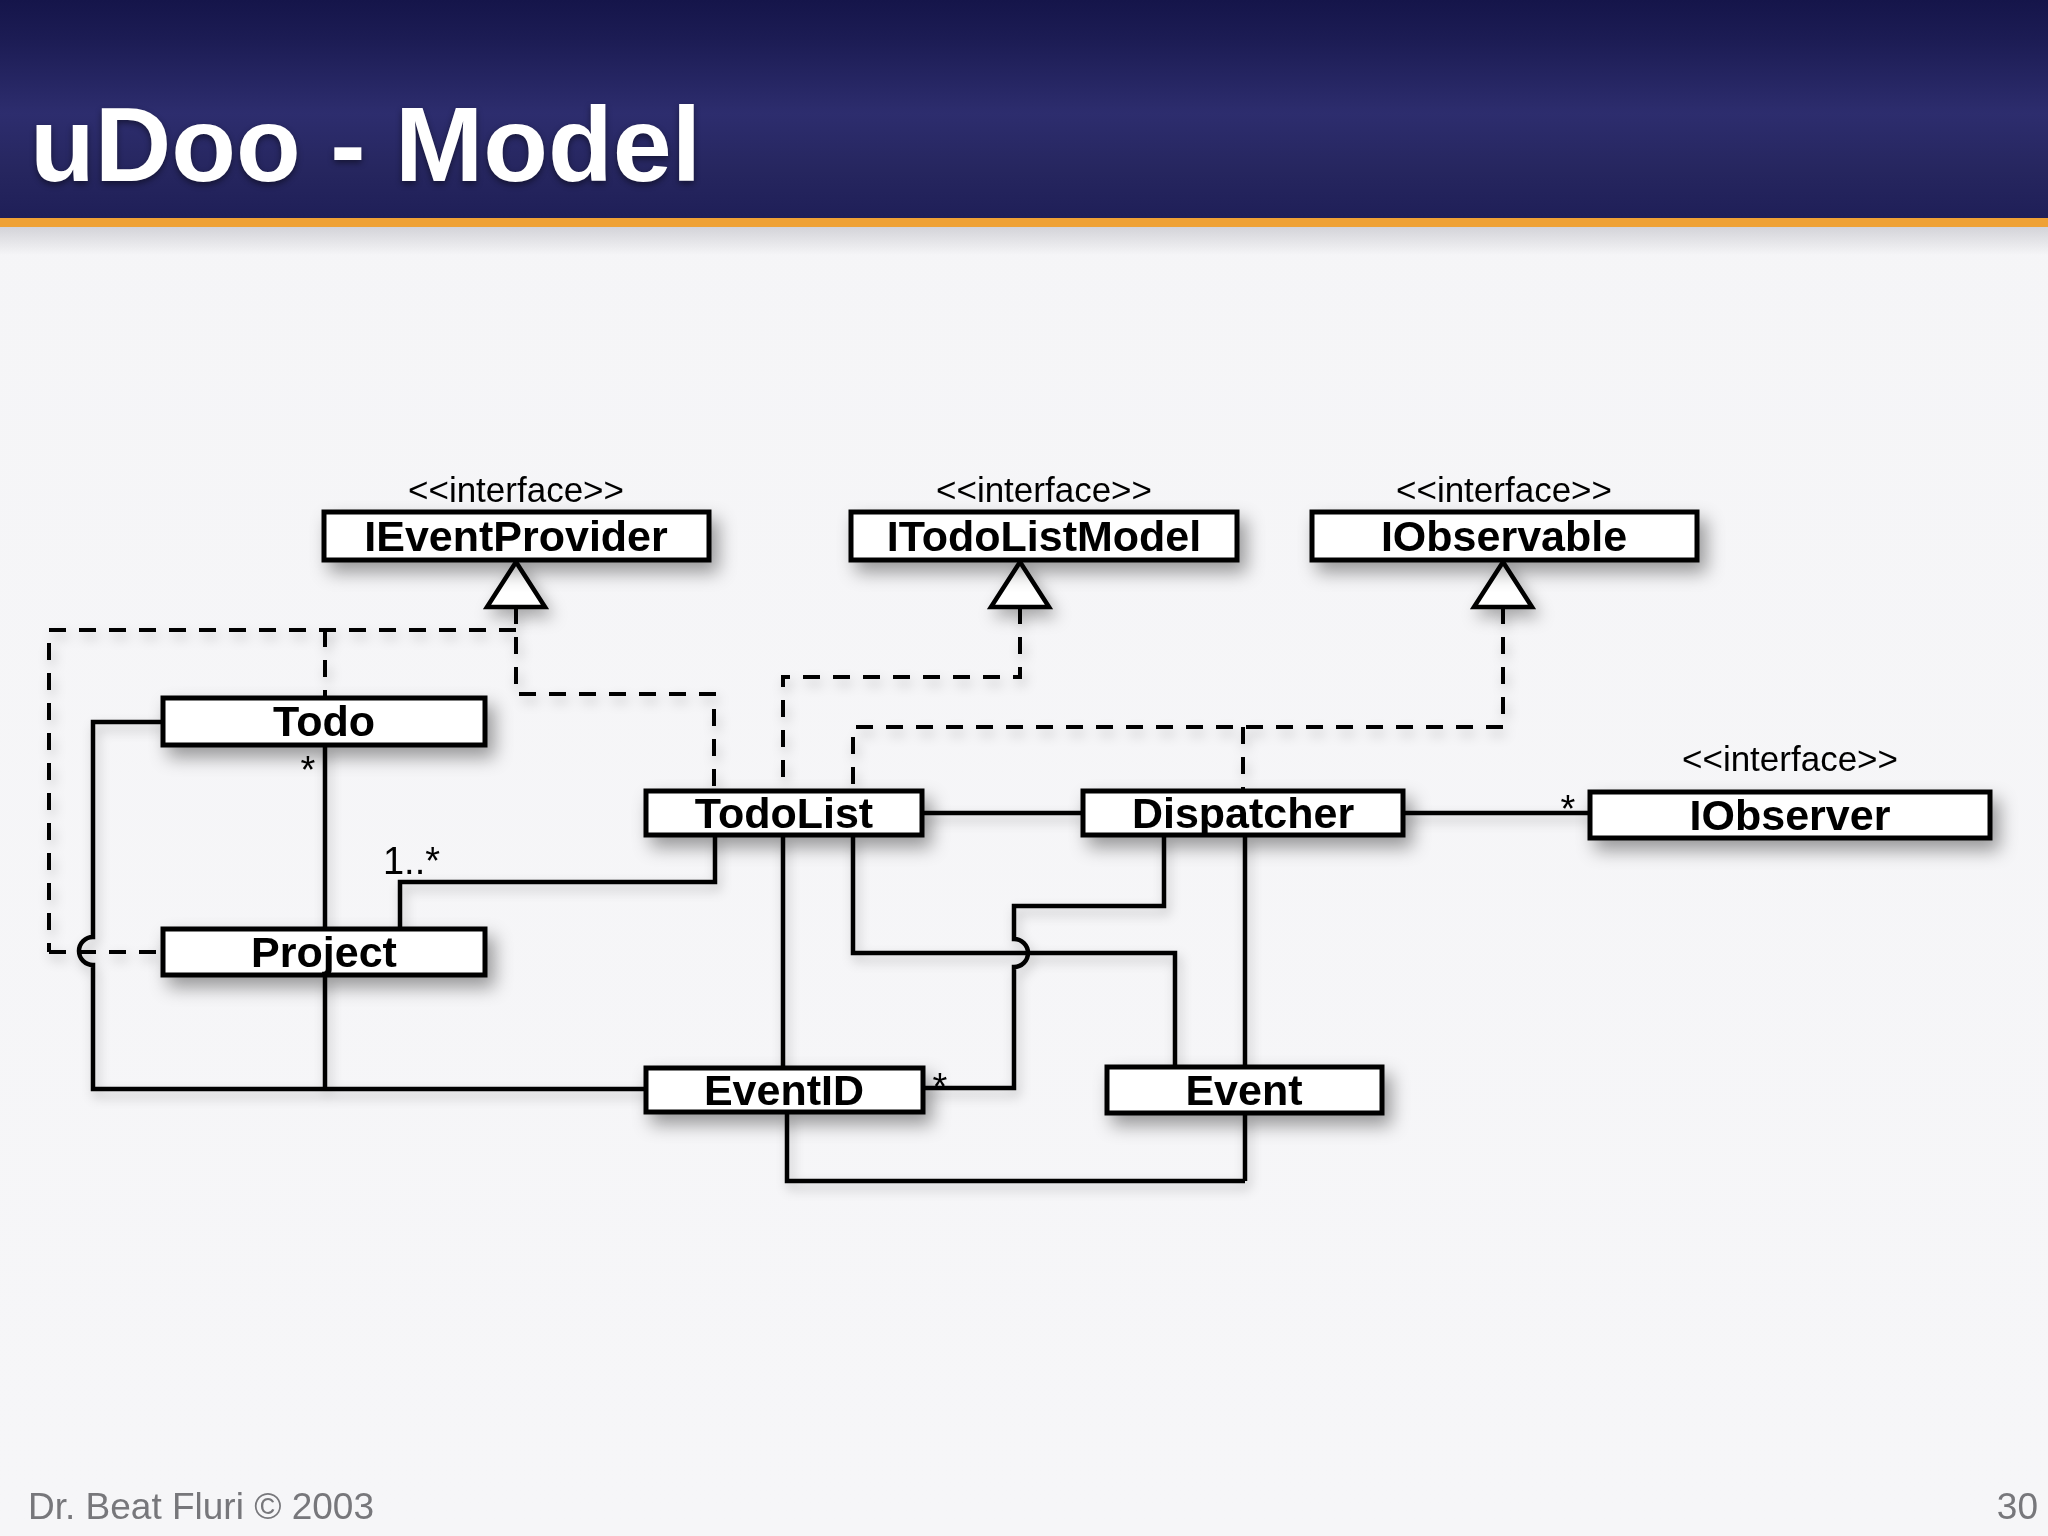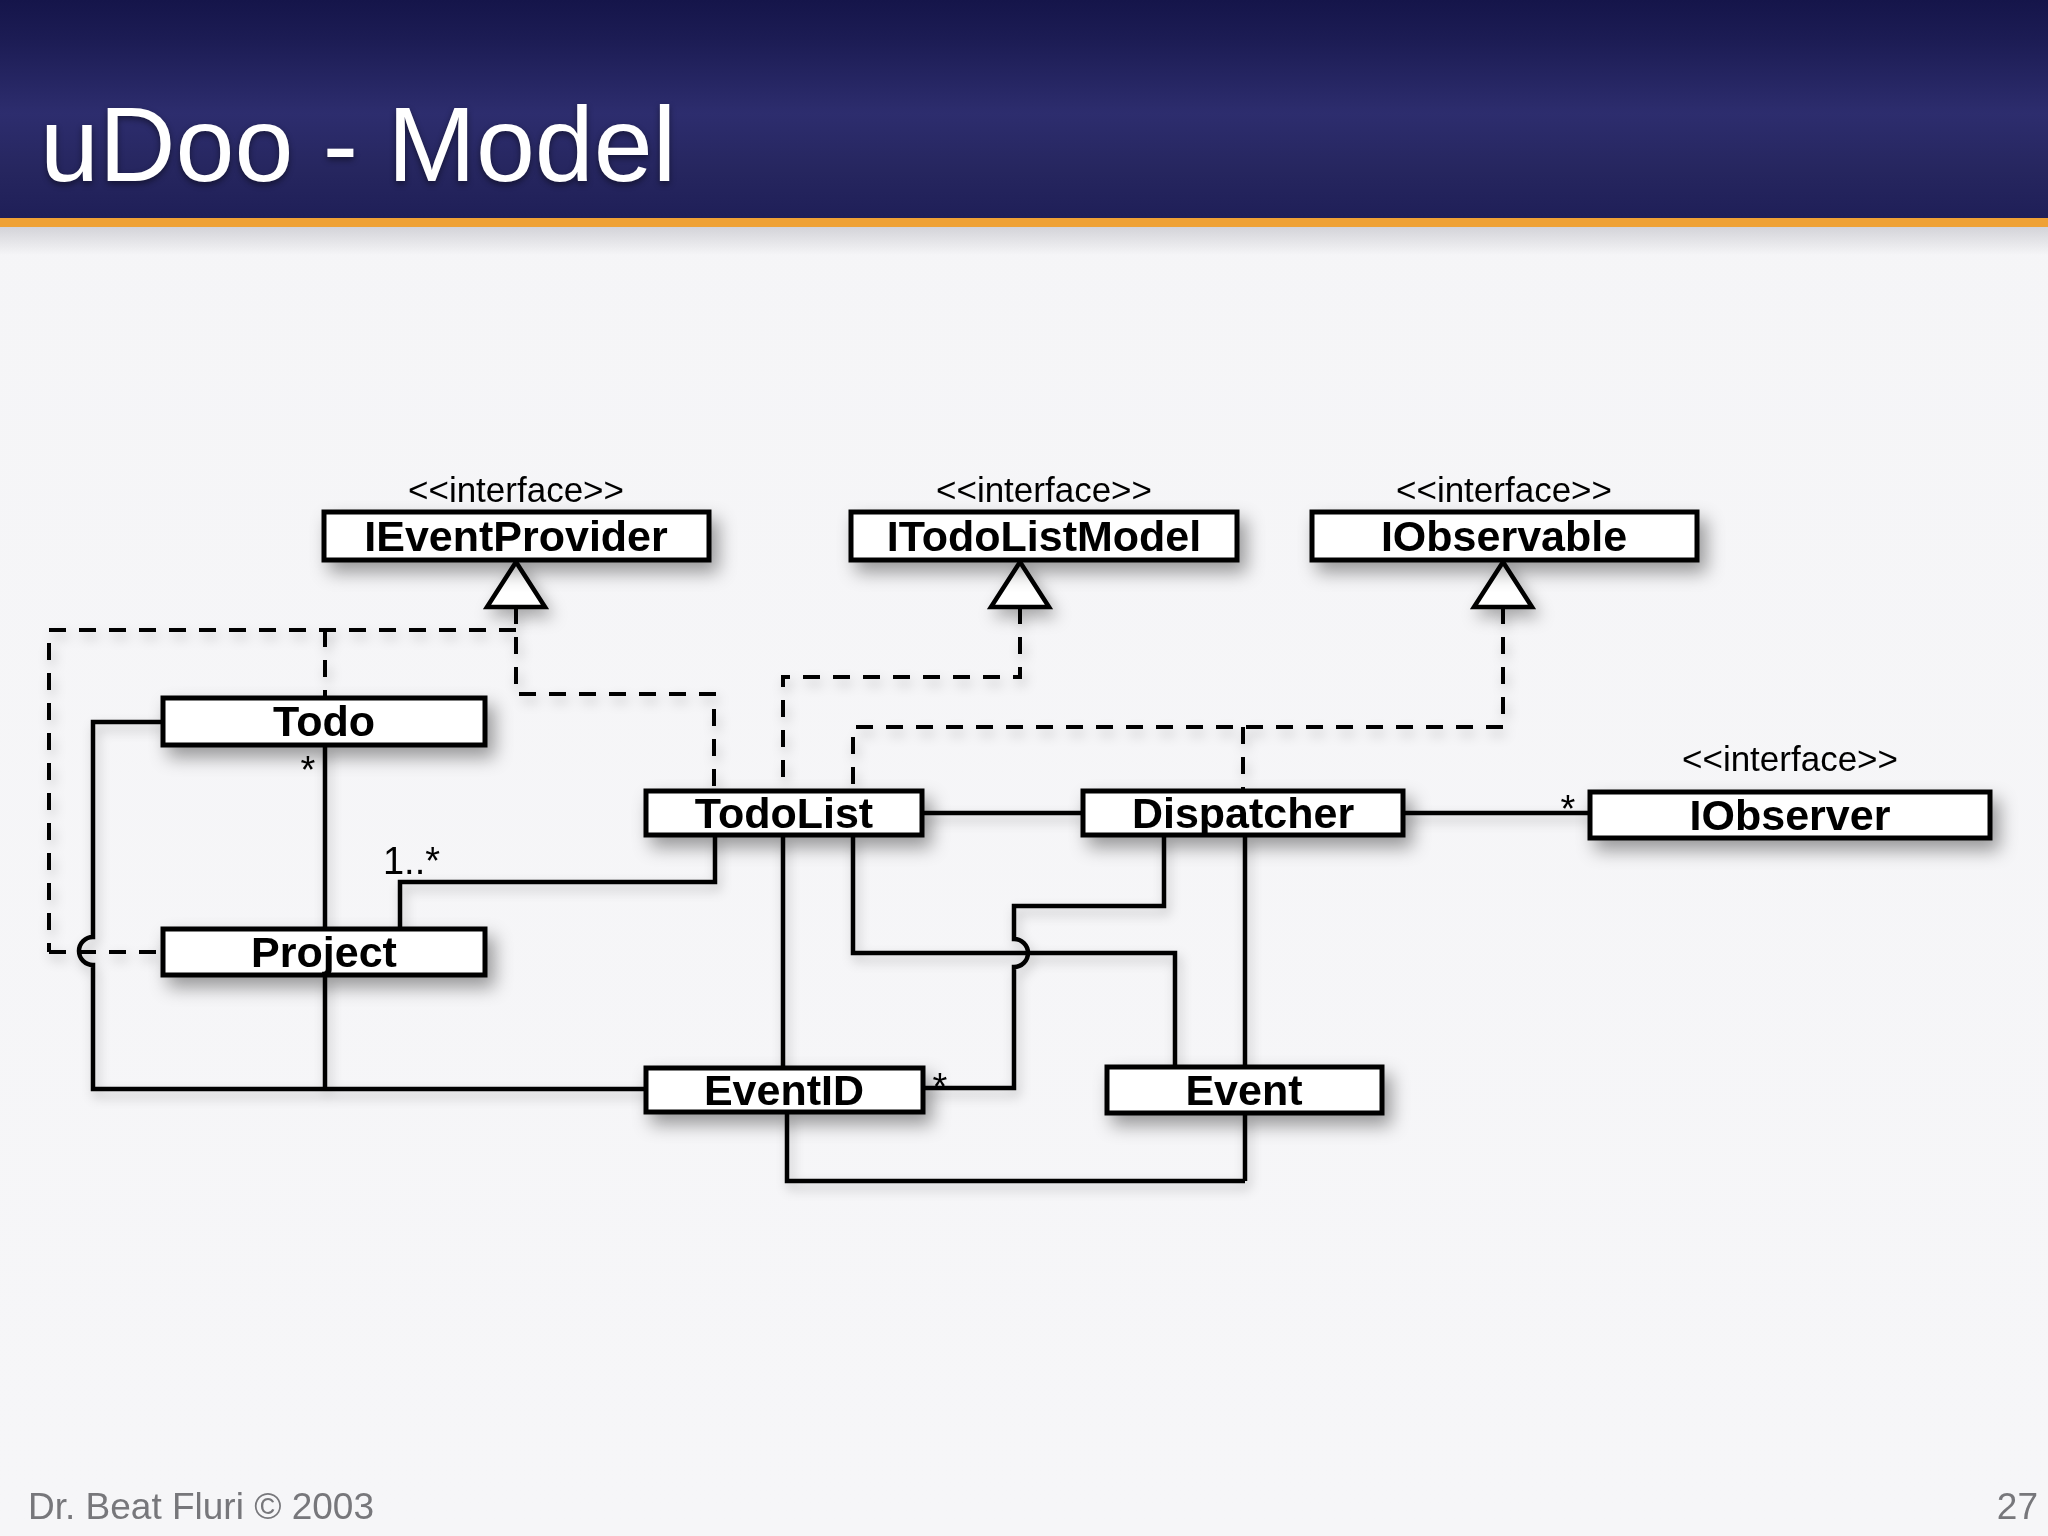--- a/index.html
+++ b/index.html
@@ -6,22 +6,22 @@
   body{
     width:2048px;height:1536px;position:relative;overflow:hidden;
     background:linear-gradient(180deg,#ececf0 0px,#f5f5f7 60px,#f6f6f8 100%);
     font-family:"Liberation Sans",sans-serif;
   }
   .header{
     position:absolute;top:0;left:0;width:2048px;height:218px;
     background:linear-gradient(180deg,#15154a 0%,#1c1c54 18%,#2d2d6e 52%,#26265f 78%,#1f1f58 100%);
   }
   .header .title{
-    position:absolute;left:40px;top:84px;
-    font-size:106px;font-weight:normal;color:#ffffff;letter-spacing:0px;
+    position:absolute;left:30px;top:84px;
+    font-size:106px;font-weight:bold;color:#ffffff;letter-spacing:0px;
     text-shadow:0 3px 6px rgba(0,0,0,0.45);
     white-space:nowrap;
   }
   .accent-bar{
     position:absolute;top:218px;left:0;width:2048px;height:9px;background:#efa134;
   }
   .accent-shadow{
     position:absolute;top:227px;left:0;width:2048px;height:28px;
     background:linear-gradient(180deg,rgba(110,110,125,0.25),rgba(110,110,125,0));
   }
@@ -134,13 +134,13 @@
   <text class="cls" x="784" y="1105">EventID</text>
   <text class="cls" x="1244" y="1105">Event</text>
 
   <text class="mult" x="308" y="783" text-anchor="middle">*</text>
   <text class="mult" x="440" y="874" text-anchor="end">1..*</text>
   <text class="mult" x="940" y="1100" text-anchor="middle">*</text>
   <text class="mult" x="1568" y="822" text-anchor="middle">*</text>
 </svg>
 
 <div class="footer-left">Dr. Beat Fluri © 2003</div>
-<div class="footer-right">27</div>
+<div class="footer-right">30</div>
 
 </body></html>

